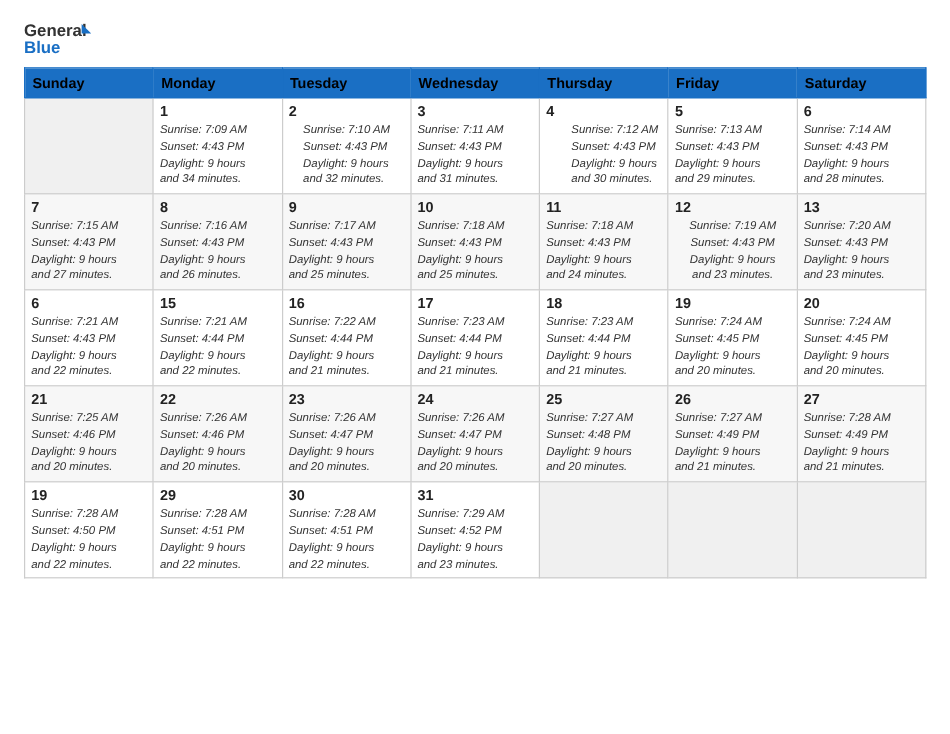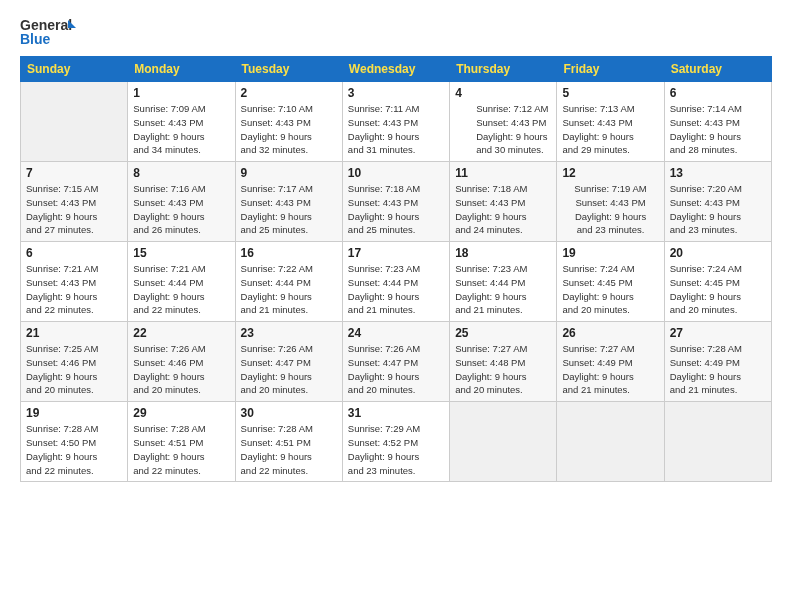--- a/index.html
+++ b/index.html
@@ -41,21 +41,21 @@
       color: #444;
       margin-top: 2px;
     }
     .calendar {
       width: 100%;
       border-collapse: collapse;
       border: 1px solid #ccc;
     }
     .calendar th {
       background: #1a6fc4;
-      color: #fde047;
+      color: #000000;
       font-size: 12px;
       font-weight: bold;
       padding: 5px 6px;
       text-align: left;
       border: 1px solid #1a6fc4;
     }
     .calendar td {
       width: calc(100% / 7);
       vertical-align: top;
       border: 1px solid #ccc;
@@ -71,20 +71,21 @@
       font-size: 12px;
       font-weight: bold;
       color: #222;
       display: block;
       margin-bottom: 2px;
     }
     .day-info {
       font-size: 9.5px;
       color: #333;
       line-height: 1.45;
+      font-style: italic;
     }
     .empty-cell {
       background: #f0f0f0 !important;
     }
   </style>
 </head>
 <body>
 
 <div class="page">
   <div class="header">
@@ -118,21 +119,21 @@
           <td class="empty-cell"></td>
           <td>
             <span class="day-num">1</span>
             <div class="day-info" style="white-space: pre-line;">Sunrise: 7:09 AM
 Sunset: 4:43 PM
 Daylight: 9 hours
 and 34 minutes.</div>
           </td>
           <td>
             <span class="day-num">2</span>
-            <div class="day-info" style="white-space: pre-line;">Sunrise: 7:10 AM
+            <div class="day-info" style="white-space: pre-line; margin-left: 12px;">Sunrise: 7:10 AM
 Sunset: 4:43 PM
 Daylight: 9 hours
 and 32 minutes.</div>
           </td>
           <td>
             <span class="day-num">3</span>
             <div class="day-info" style="white-space: pre-line;">Sunrise: 7:11 AM
 Sunset: 4:43 PM
 Daylight: 9 hours
 and 31 minutes.</div>

